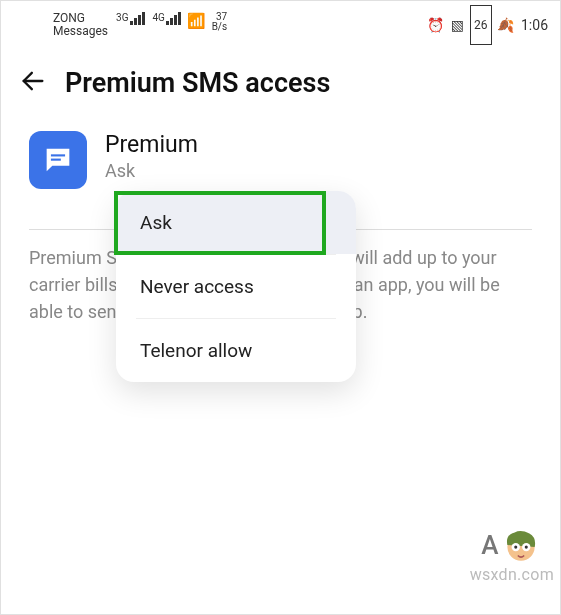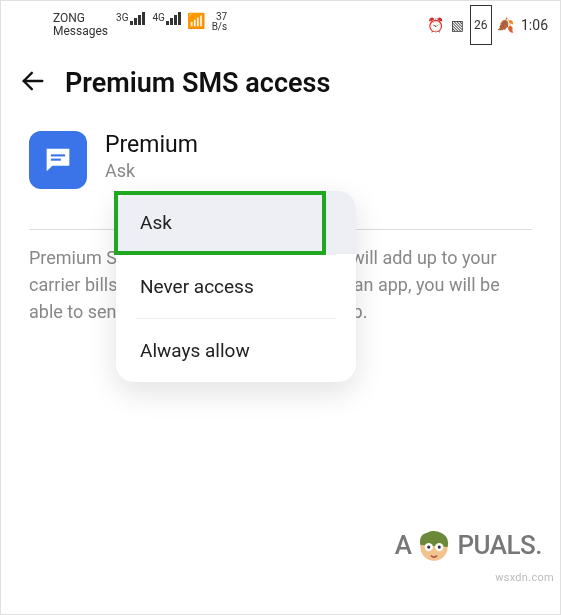--- a/index.html
+++ b/index.html
@@ -167,21 +167,21 @@
       left: 113px;
       width: 212px;
       height: 64px;
       border: 4px solid #1fa81f;
       pointer-events: none;
     }
     .watermark {
       position: absolute;
       right: 6px;
       bottom: 30px;
-      font-size: 11px;
+      font-size: 16px;
       color: #bbb;
       letter-spacing: 0.3px;
     }
     .brand-logo {
       position: absolute;
       right: 18px;
       bottom: 48px;
       display: flex;
       align-items: center;
       gap: 2px;
@@ -267,33 +267,32 @@
   <div class="divider" style="margin-top:40px;"></div>
 
   <div class="description" style="margin-top:0;">Premium SMS may cost you money and will add up to your carrier bills. If you enable permission for an app, you will be able to send premium SMS using that app.</div>
 </div>
 
 <div class="popup">
   <div class="popup-item selected">Ask</div>
   <div class="popup-divider"></div>
   <div class="popup-item">Never access</div>
   <div class="popup-divider"></div>
-  <div class="popup-item">Always allow</div>
+  <div class="popup-item">Telenor allow</div>
 </div>
 
 <div class="highlight-box"></div>
 
 <div class="brand-logo">
   <span>A</span>
   <span class="head">
     <svg viewBox="0 0 40 40">
         <circle cx="20" cy="22" r="13" fill="#f4c28c"></circle>
         <path d="M7 20 Q5 10 14 8 Q20 5 28 9 Q35 13 33 22" fill="#6a8a3a"></path>
         <circle cx="15" cy="22" r="4" fill="#fff"></circle>
         <circle cx="25" cy="22" r="4" fill="#fff"></circle>
         <circle cx="15" cy="22" r="1.5" fill="#333"></circle>
         <circle cx="25" cy="22" r="1.5" fill="#333"></circle>
         <path d="M17 30 Q20 33 23 30" stroke="#a55" stroke-width="1.5" fill="none"></path>
       </svg>
   </span>
-  <span>PUALS.</span>
 </div>
 <div class="watermark">wsxdn.com</div>
 
 </body></html>

